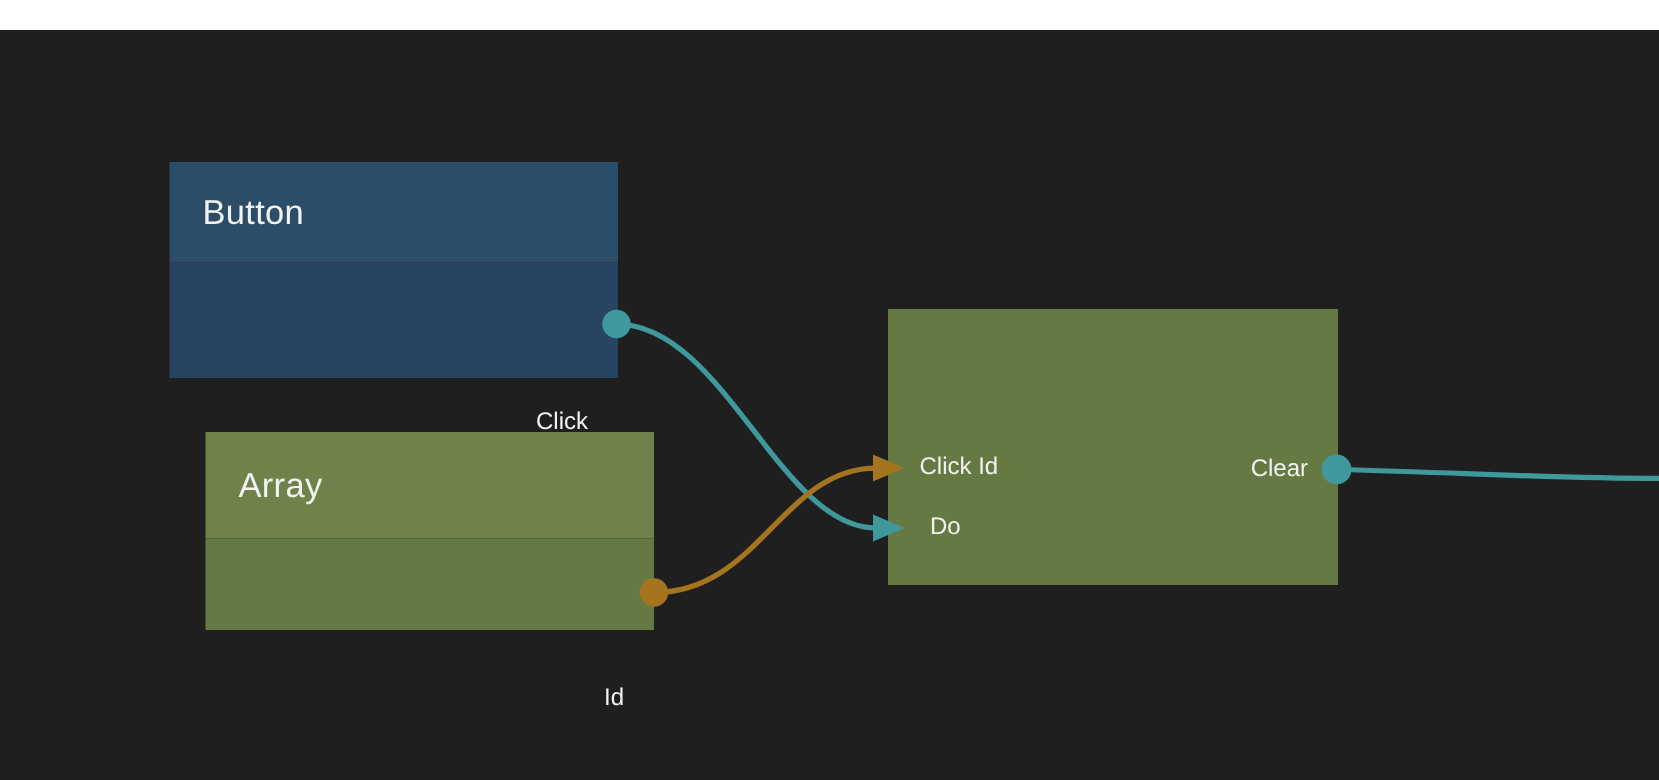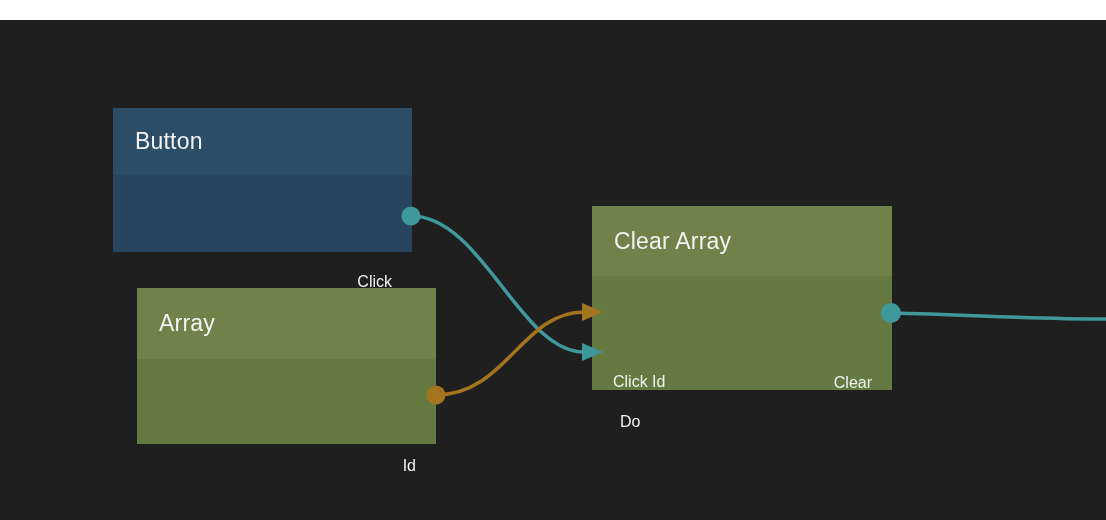--- a/index.html
+++ b/index.html
@@ -36,21 +36,21 @@
     font-size: 16px;
     line-height: 26px;
     color: #f1f2f1;
     white-space: nowrap;
   }
   
   #node-button { left: 113px; top: 88px; width: 299px; height: 144px; }
   #node-button .node-header { height: 67px; }
   #node-button .port-click { top: 94px; right: 20px; }
   
-  #node-array { left: 137px; top: 268px; width: 299px; height: 156px; }
+  #node-array { left: 137px; top: 268px; width: 299px; height: 132px; }
   #node-array .node-header { height: 71px; }
   #node-array .port-id { top: 94px; right: 20px; }
   
   #node-clear-array { left: 592px; top: 186px; width: 300px; height: 184px; }
   #node-clear-array .node-header { height: 70px; }
   #node-clear-array .port-array-id { top: 93px; left: 21px; }
   #node-clear-array .port-do { top: 133px; left: 28px; }
   #node-clear-array .port-done { top: 94px; right: 20px; }
   
   .wires {
@@ -79,23 +79,20 @@
   <div class="node" id="node-array">
     <div class="node-header" style="background-color: rgb(111, 130, 73);">
       <span>Array</span>
     </div>
     <div class="node-body" style="background-color: rgb(101, 122, 66);">
       <span class="port-label port-id">Id</span>
     </div>
   </div>
 
   <div class="node" id="node-clear-array">
-    <div class="node-header" style="background-color: rgb(111, 130, 73);">
-      <span>Clear Array</span>
-    </div>
     <div class="node-body" style="background-color: rgb(101, 122, 66);">
       <span class="port-label port-array-id">Click Id</span>
       <span class="port-label port-do">Do</span>
       <span class="port-label port-done">Clear</span>
     </div>
   </div>
 
   <svg class="wires" viewBox="0 0 1106 520" xmlns="http://www.w3.org/2000/svg">
 
     <path d="M 411 196 C 482 196 520 332 584 332" fill="none" stroke-width="3.5" stroke="#3f999c"></path>

